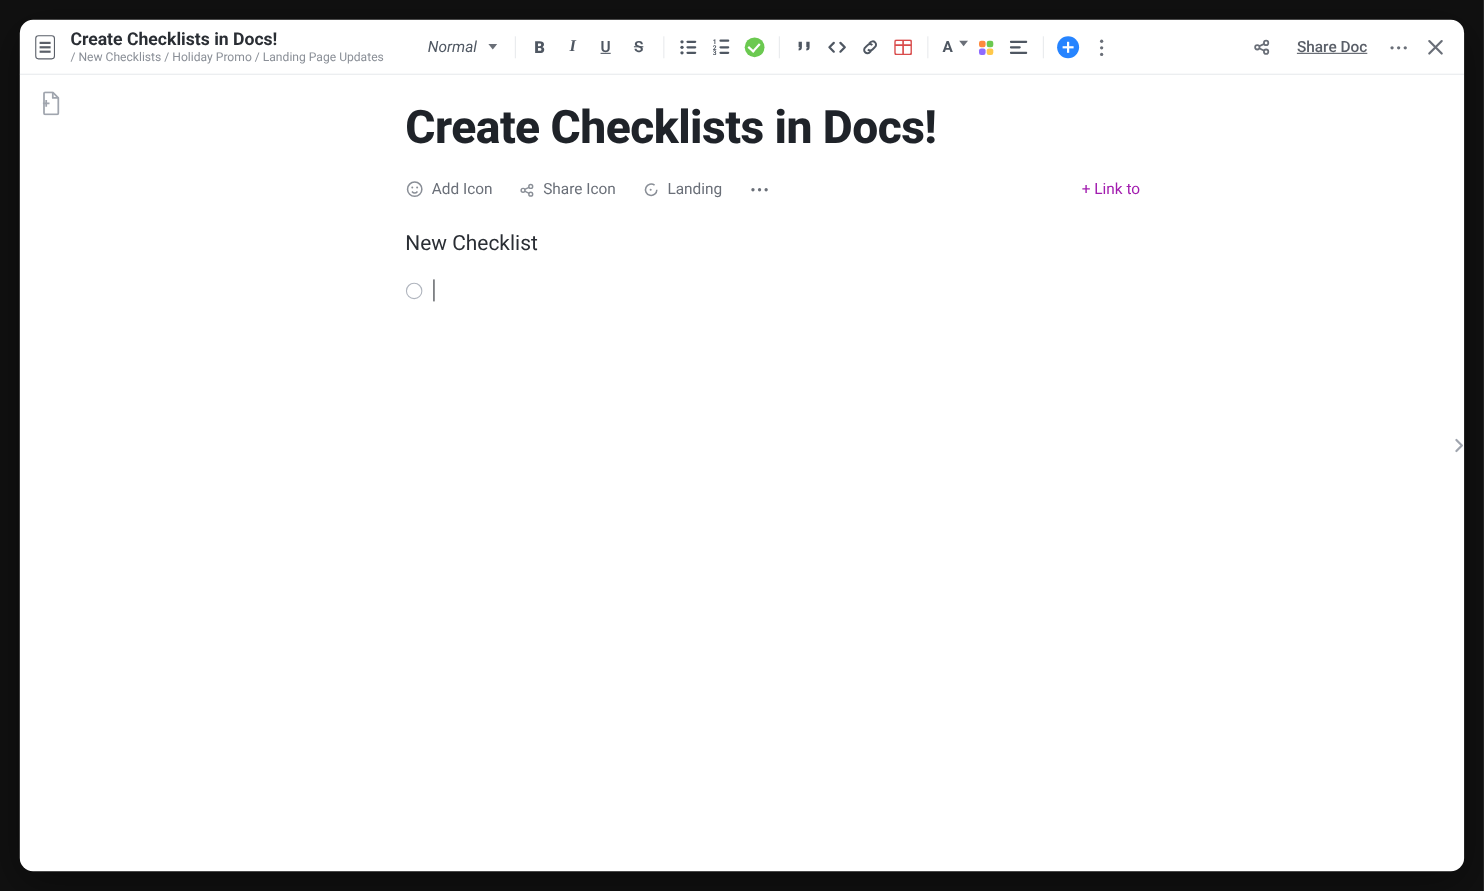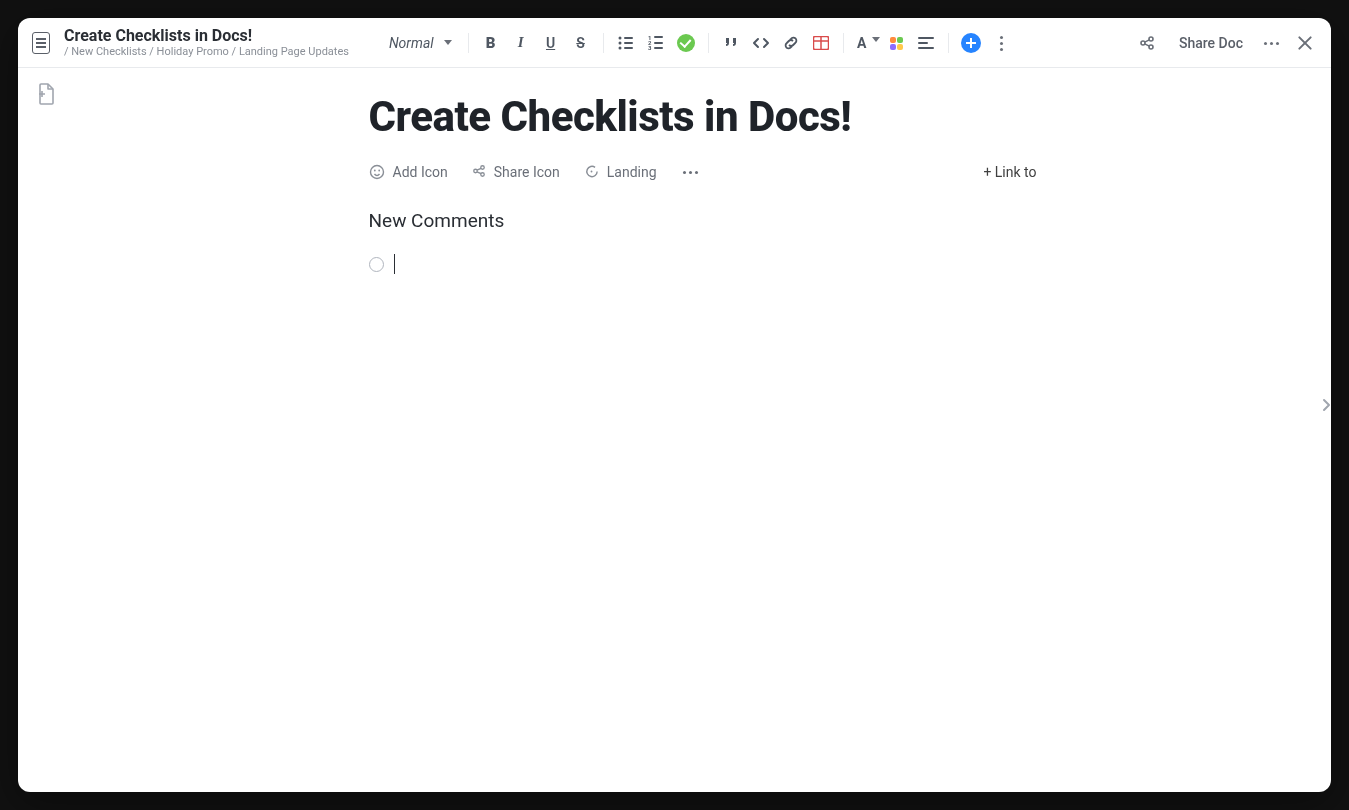--- a/index.html
+++ b/index.html
@@ -157,20 +157,21 @@
   .share-doc {
     display: inline-flex;
     align-items: center;
     gap: 24px;
     color: #5a5f68;
     font-size: 14px;
     font-weight: 500;
     cursor: pointer;
     padding: 4px 6px;
     border-radius: 4px;
+    text-decoration: underline;
   }
   .close-x {
     width: 18px; height: 18px;
     position: relative;
     cursor: pointer;
   }
   .close-x::before, .close-x::after {
     content: "";
     position: absolute;
     left: 8px; top: 0;
@@ -241,28 +242,28 @@
   .page-actions {
     display: flex;
     align-items: center;
     gap: 24px;
     margin-bottom: 28px;
     font-size: 14px;
     color: #6a6f78;
   }
   .page-actions .action {
     display: inline-flex;
-    align-items: flex-start;
+    align-items: flex-end;
     gap: 8px;
     cursor: pointer;
   }
   .page-actions .dots-h { cursor: pointer; }
   .link-to {
     margin-left: auto;
-    color: #404040;
+    color: #a21caf;
     cursor: pointer;
   }
   .section-heading {
     font-size: 19px;
     color: #2a2e34;
     margin-bottom: 22px;
   }
   .checklist-row {
     display: flex;
     align-items: center;
@@ -484,21 +485,21 @@
             <span>Landing</span>
           </div>
           <div class="dots-h">
               <span></span>
               <span></span>
               <span></span>
             </div>
           <div class="link-to">+ Link to</div>
         </div>
 
-        <div class="section-heading">New Comments</div>
+        <div class="section-heading">New Checklist</div>
 
         <div class="checklist-row">
           <div class="checkbox"></div>
           <div class="cursor-bar"></div>
           <span></span>
         </div>
       </div>
     </div>
   </div>
 

